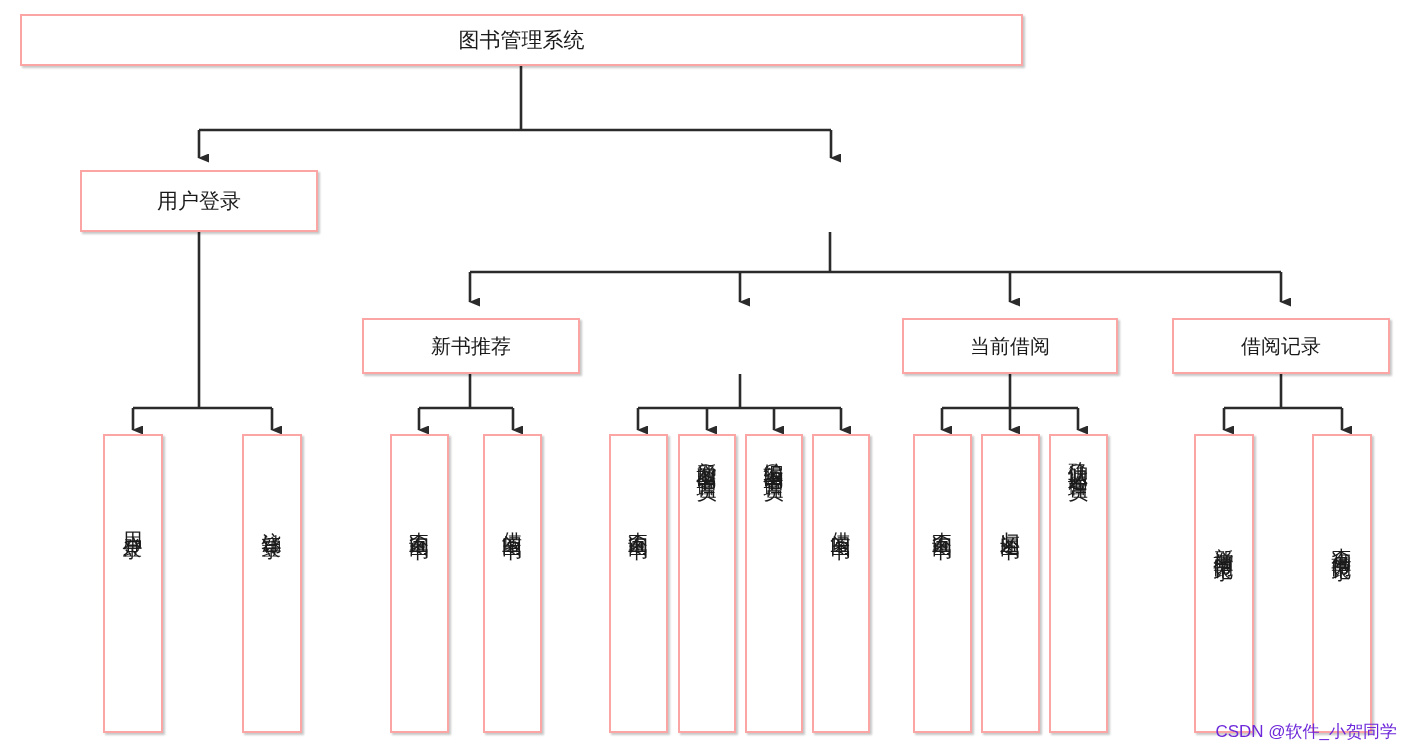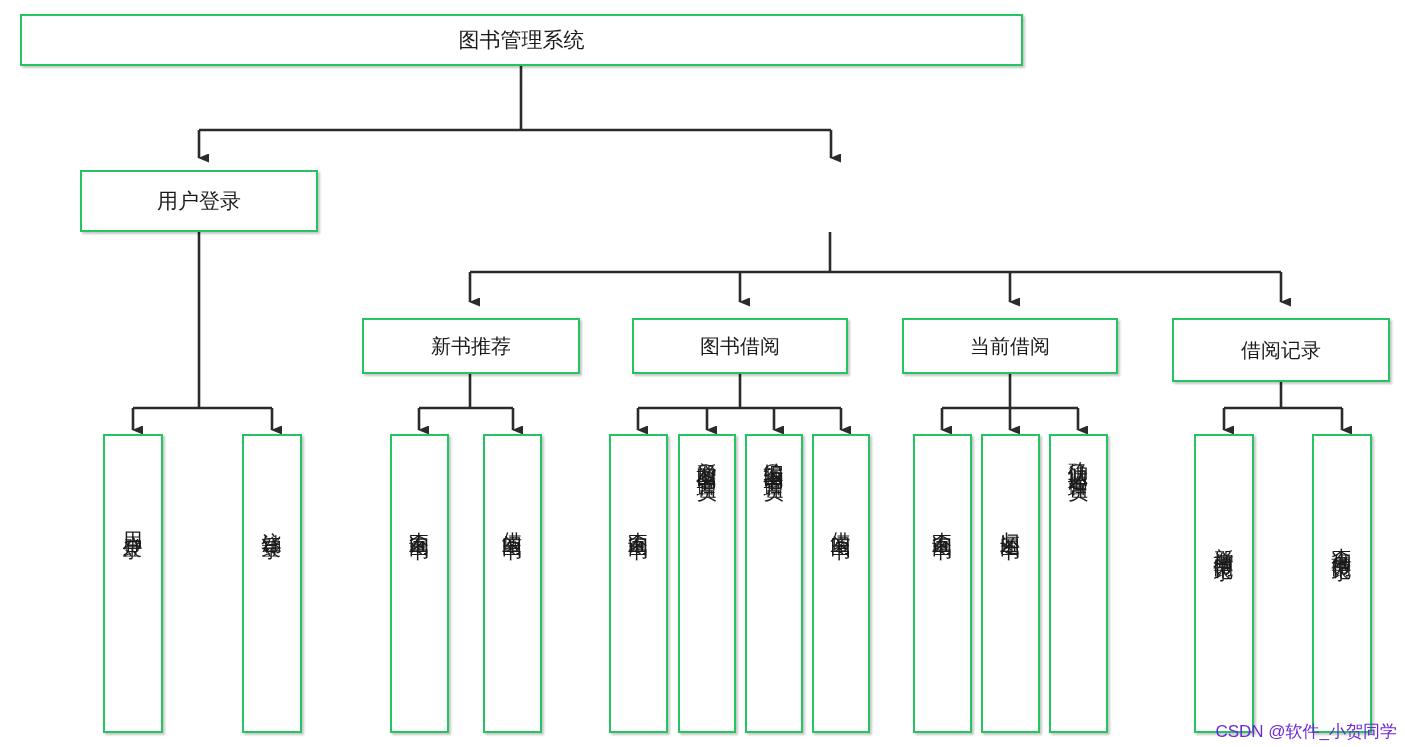--- a/index.html
+++ b/index.html
@@ -22,21 +22,21 @@
     left: 0;
     top: 0;
     width: 1405px;
     height: 747px;
     pointer-events: none;
   }
   .node {
     position: absolute;
     box-sizing: border-box;
     background: #ffffff;
-    border: 2px solid #22c55e;
+    border: 2px solid #fca5a5;
     box-shadow: 2px 2px 2px rgba(0,0,0,0.22);
     display: flex;
     align-items: center;
     justify-content: center;
     color: #1a1a1a;
     z-index: 2;
   }
   .node .lbl {
     display: block;
     text-align: center;
@@ -134,27 +134,24 @@
     <span class="lbl">图书管理系统</span>
   </div>
 
   <div class="node lvl2" style="left:80px; top:170px; width:238px; height:62px;">
     <span class="lbl">用户登录</span>
   </div>
 
   <div class="node lvl3" style="left:362px; top:318px; width:218px; height:56px;">
     <span class="lbl">新书推荐</span>
   </div>
-  <div class="node lvl3" style="left:632px; top:318px; width:216px; height:56px;">
-    <span class="lbl">图书借阅</span>
-  </div>
   <div class="node lvl3" style="left:902px; top:318px; width:216px; height:56px;">
     <span class="lbl">当前借阅</span>
   </div>
-  <div class="node lvl3" style="left:1172px; top:318px; width:218px; height:64px;">
+  <div class="node lvl3" style="left:1172px; top:318px; width:218px; height:56px;">
     <span class="lbl">借阅记录</span>
   </div>
 
   <div class="node leaf mid" style="left:103px; top:434px; width:60px; height:299px;">
     <span class="lbl">用户登录</span>
   </div>
   <div class="node leaf mid" style="left:242px; top:434px; width:60px; height:299px;">
     <span class="lbl">注销登录</span>
   </div>
 

